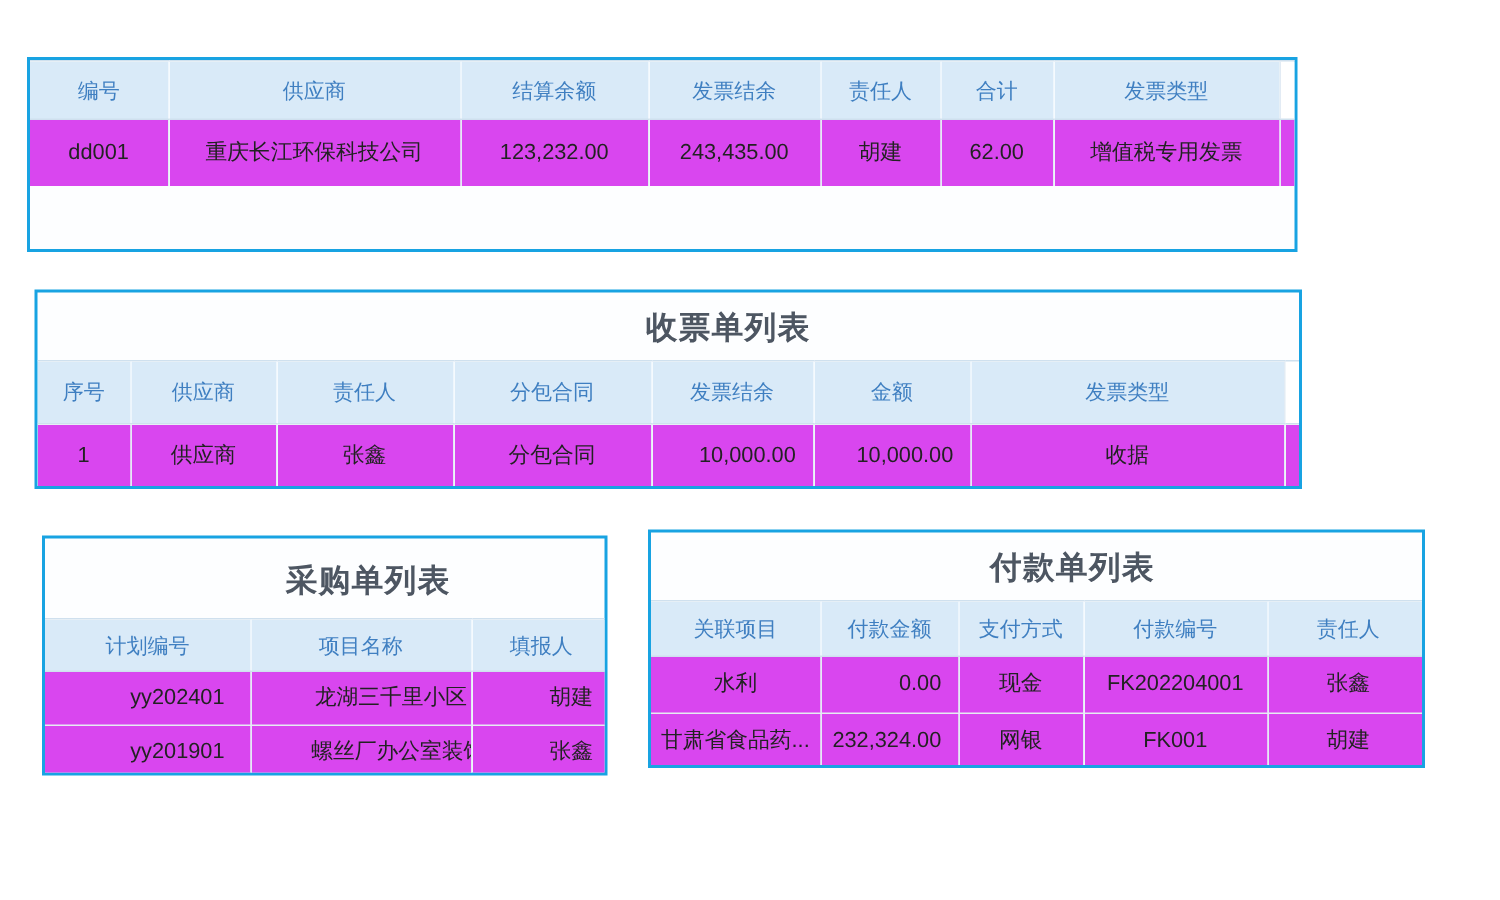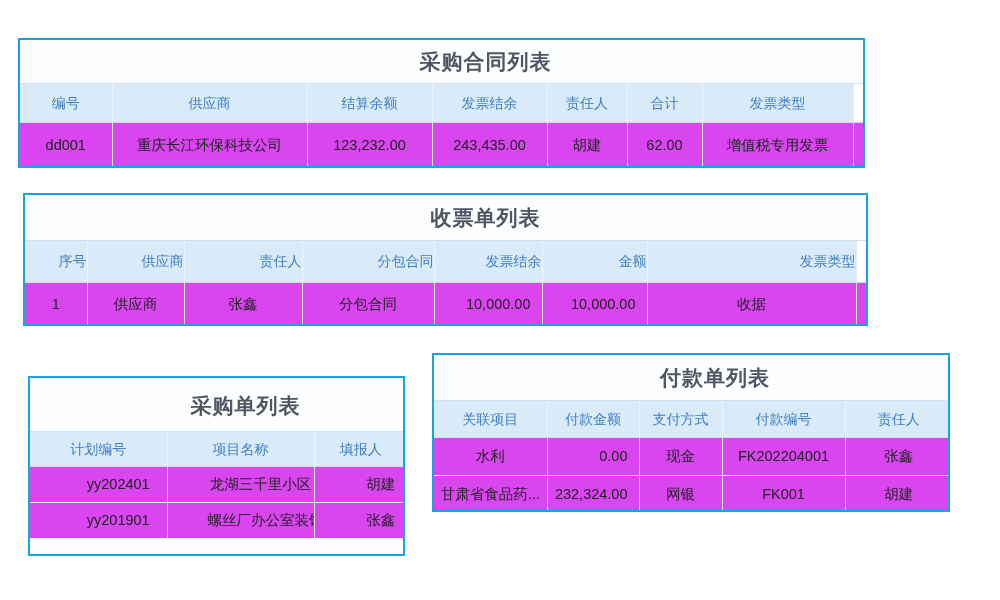--- a/index.html
+++ b/index.html
@@ -52,44 +52,41 @@
   #panel-contract{left:18px;top:38px;width:847px;height:130px;}
   #panel-contract .panel-title{height:43px;}
   #panel-contract .panel-title span{margin-left:88px;}
   #panel-contract thead th{height:38px;line-height:38px;}
   #panel-contract tbody td{height:44px;line-height:44px;}
 
   
   #panel-receipt{left:23px;top:193px;width:845px;height:133px;}
   #panel-receipt .panel-title{height:45px;}
   #panel-receipt .panel-title span{margin-left:80px;}
-  #panel-receipt thead th{height:41px;line-height:41px;text-align:right;}
+  #panel-receipt thead th{height:41px;line-height:41px;}
   #panel-receipt tbody td{height:42px;line-height:42px;}
 
   
-  #panel-order{left:28px;top:376px;width:377px;height:180px;}
+  #panel-order{left:28px;top:357px;width:377px;height:160px;}
   #panel-order .panel-title{height:51px;padding-top:2px;}
   #panel-order .panel-title span{margin-left:58px;}
   #panel-order thead th{height:34px;line-height:34px;}
   #panel-order tbody td{height:35px;line-height:35px;padding-left:40px;}
 
   
   #panel-payment{left:432px;top:353px;width:518px;height:159px;}
   #panel-payment .panel-title{height:45px;}
   #panel-payment .panel-title span{margin-left:48px;}
   #panel-payment thead th{height:36px;line-height:36px;}
   #panel-payment tbody td{height:37px;line-height:37px;}
 </style>
 </head>
 <body>
 
 <div class="panel" id="panel-contract">
-  <div class="panel-title">
-    <span>采购合同列表</span>
-  </div>
   <table>
     <colgroup>
       <col style="width:92px">
         <col style="width:195px">
         <col style="width:125px">
       <col style="width:115px">
         <col style="width:80px">
         <col style="width:75px">
       <col style="width:151px">
         <col style="width:10px">

